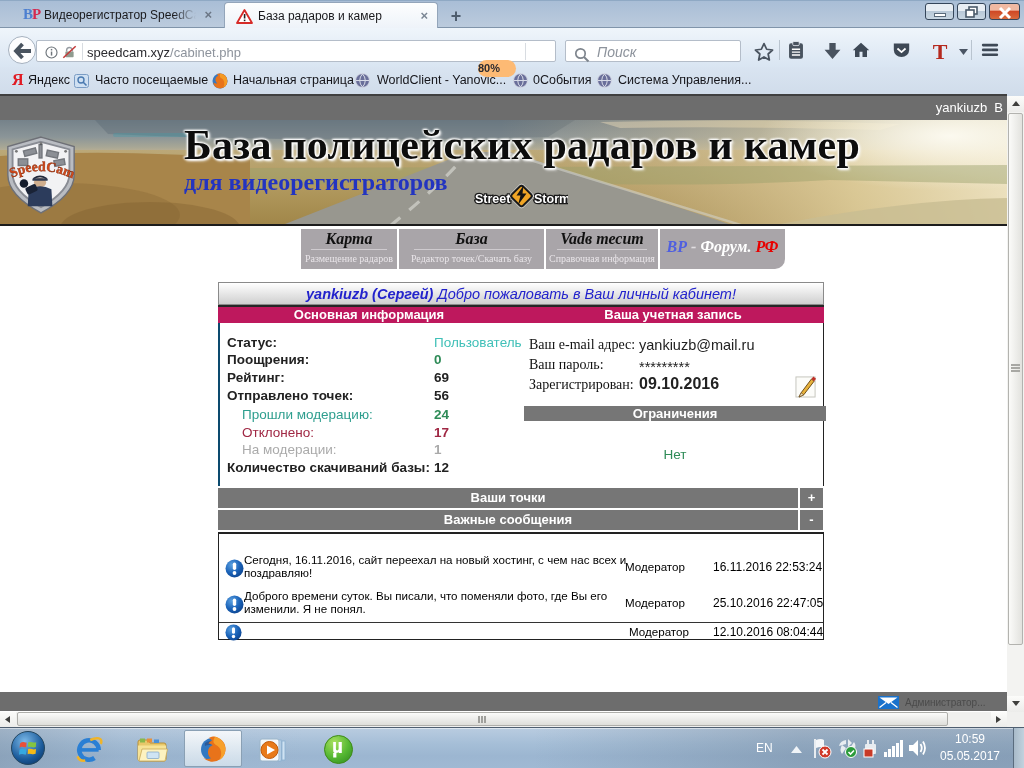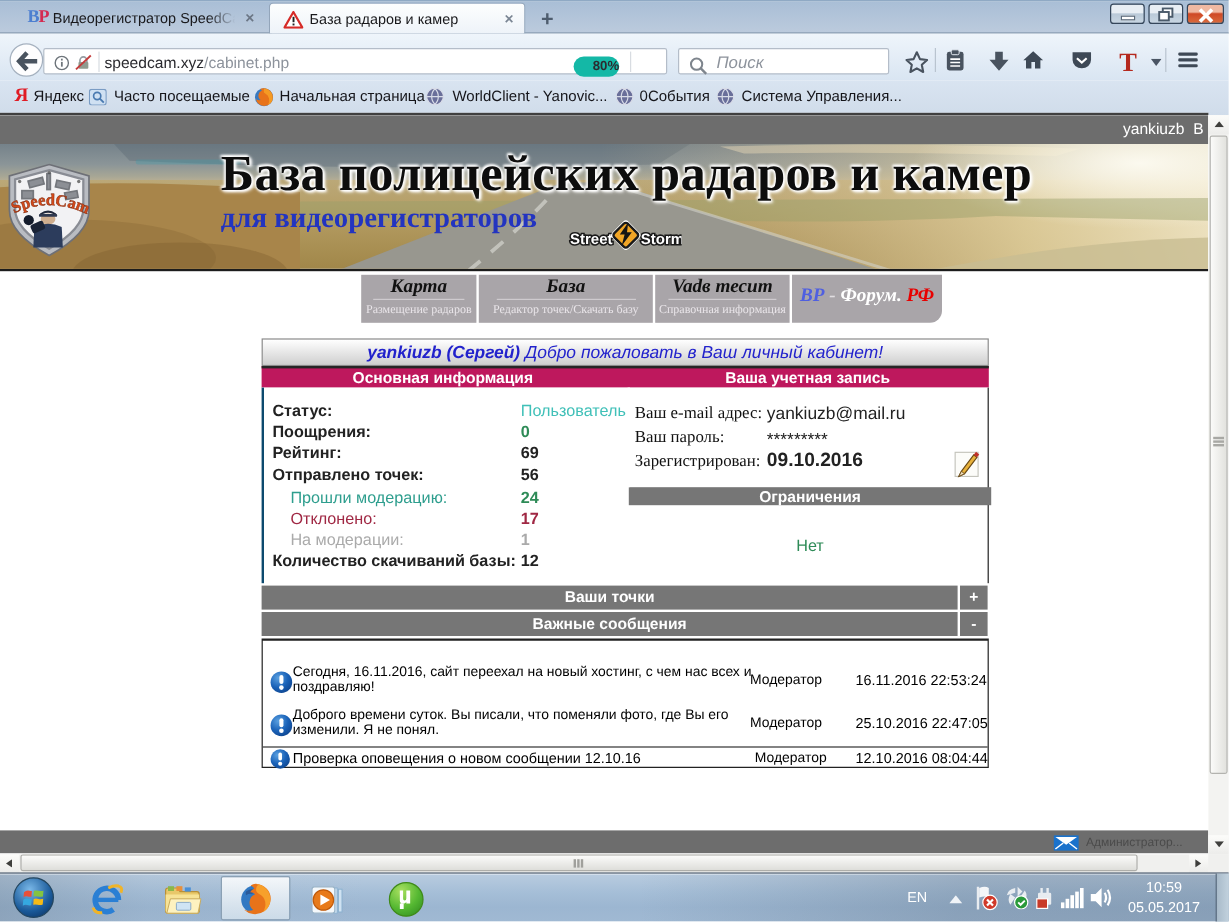--- a/index.html
+++ b/index.html
@@ -32,21 +32,21 @@
 #newtab { position:absolute; left:444px; top:7px; width:24px; height:18px; color:#4e5d6e; font-size:18px; font-weight:bold; text-align:center; line-height:16px; }
 
 
 #toolbar { position:absolute; top:28px; left:0; width:1024px; height:39px;
   background:linear-gradient(#eff5fb,#d9e5f2); }
 #backcirc { position:absolute; left:8px; top:8px; width:28px; height:28px; background:#fdfdfe; border:1px solid #a5b1bf; border-radius:50%; z-index:3; }
 #urlbar { position:absolute; left:36px; top:12px; width:520px; height:22px; background:#fff; border:1px solid #b4bdc9; border-radius:2px; z-index:2; }
 #searchbar { position:absolute; left:565px; top:12px; width:176px; height:22px; background:#fff; border:1px solid #b4bdc9; border-radius:2px; }
 #urltext { position:absolute; left:50px; top:4px; font-size:13px; color:#2b2b30; }
 #urltext span { color:#8d939c; }
-#zoombadge { position:absolute; left:441px; top:6px; width:38px; height:17px; background:#14b8a6; border-radius:9px; font-size:11px; color:#2b2b30; text-align:right; line-height:17px; font-weight:bold;}
+#zoombadge { position:absolute; left:441px; top:19px; width:38px; height:17px; background:#fdba74; border-radius:9px; font-size:11px; color:#2b2b30; text-align:left; line-height:17px; font-weight:bold;}
 #searchtext { position:absolute; left:31px; top:3px; font-size:14px; font-style:italic; color:#8d939c; }
 
 
 #bookbar { position:absolute; top:67px; left:0; width:1024px; height:29px;
   background:linear-gradient(#d9e4f1,#d0dcea); font-size:12.5px; color:#15151a; }
 #bookbar .bi { position:absolute; top:6px; white-space:nowrap; }
 
 
 #page { position:absolute; top:94px; left:0; width:1007px; height:618px; background:#fff; border-top:2px solid #404040; overflow:hidden; }
 #topgray { position:absolute; top:0; left:0; width:1007px; height:24px; background:#6d6d6d; }
@@ -400,21 +400,20 @@
           <div class="abs" style="left:25px;top:3px;font-size:11.6px;">Доброго времени суток. Вы писали, что поменяли фото, где Вы его<br>изменили. Я не понял.</div>
           <div class="abs" style="left:406px;top:10px;font-size:11.6px;">Модератор</div>
           <div class="abs" style="left:494px;top:10px;font-size:12px;white-space:nowrap;">25.10.2016 22:47:05</div>
         </div>
         <div class="abs" style="left:0;top:88px;width:604px;height:20px;border-top:1px solid #333;">
           <svg style="position:absolute;left:6px;top:1px" width="17" height="17" viewBox="0 0 19 19">
               <circle cx="9.5" cy="9.5" r="9" fill="url(#bi1)"></circle>
               <rect x="7.8" y="3.5" width="3.4" height="7.5" rx="1.7" fill="#fff"></rect>
               <circle cx="9.5" cy="14" r="1.9" fill="#fff"></circle>
             </svg>
-          <div class="abs" style="left:25px;top:2px;font-size:12px;">Проверка оповещения о новом сообщении 12.10.16</div>
           <div class="abs" style="left:410px;top:2px;font-size:11.6px;">Модератор</div>
           <div class="abs" style="left:494px;top:2px;font-size:12px;white-space:nowrap;">12.10.2016 08:04:44</div>
         </div>
       </div>
     </div>
 
     <div id="pfoot">
       <svg style="position:absolute;left:878px;top:4px" width="21" height="13" viewBox="0 0 21 13">
           <rect width="21" height="13" fill="#1a72cc"></rect>
           <path d="M1.5 1.5 H19.5 L10.5 8 Z" fill="#fff"></path>

